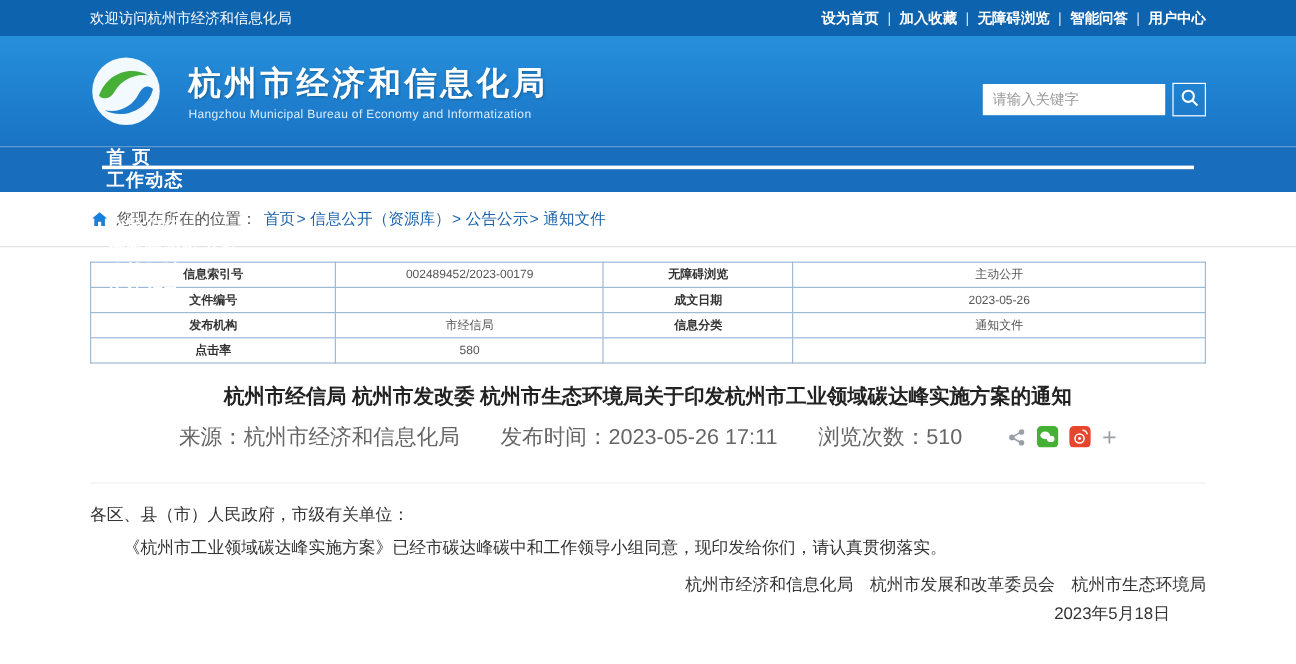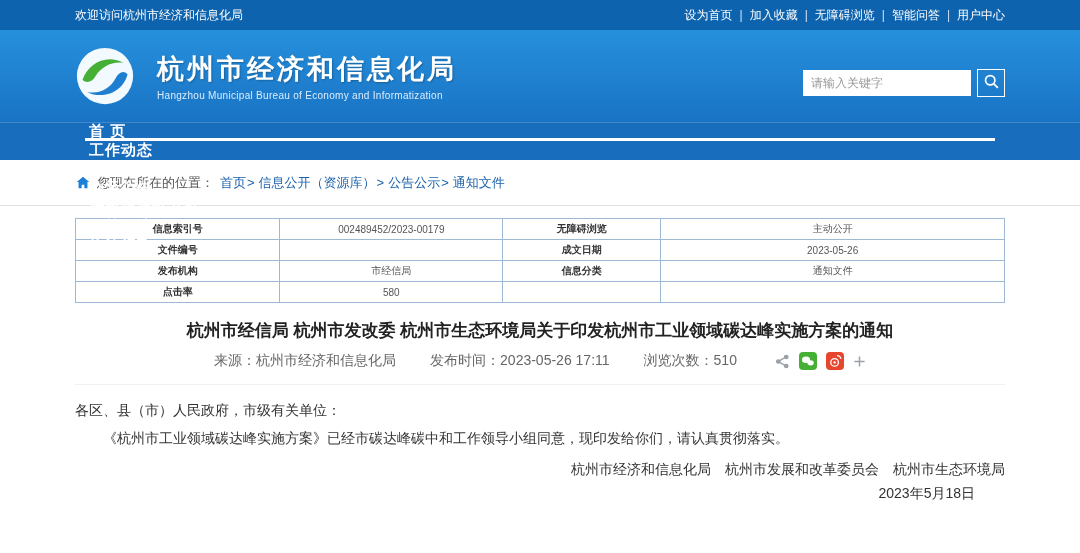--- a/index.html
+++ b/index.html
@@ -9,33 +9,33 @@
     background: #ffffff;
     color: #333;
     overflow: hidden;
   }
   .container { width: 930px; margin: 0 auto; }
 
   
   .topbar { height: 30px; background: #0e63ae; color: #fff; font-size: 12px; }
   .topbar-inner { display: flex; justify-content: space-between; align-items: center; height: 30px; }
   .topbar-links { display: flex; align-items: center; gap: 7px; }
-  .topbar-links a { color: #fff; text-decoration: none; cursor: pointer; }
+  .topbar-links a { color: #fff; text-decoration: none; cursor: pointer; font-weight: bold; }
   .topbar-links .sep { color: #cfe3f5; }
 
   
   .header { height: 92px; background: linear-gradient(180deg, #2690dc, #1973c4); }
   .header-inner { display: flex; justify-content: space-between; align-items: center; height: 92px; }
   .brand { display: flex; align-items: center; gap: 22px; }
   .logo { display: inline-flex; cursor: pointer; }
   .logo svg { display: block; }
   .site-title { color: #fff; font-size: 27px; font-weight: bold; letter-spacing: 3px; text-shadow: 1px 1px 2px rgba(0,0,0,.25); }
   .site-subtitle { color: #d9edff; font-size: 10px; margin-top: 3px; letter-spacing: .3px; }
   .search { display: flex; align-items: center; margin-top: 14px; }
-  .search-input { width: 168px; height: 26px; border: none; padding: 0 8px; font-size: 12px; color: #333; background: #fff; outline: none; }
+  .search-input { width: 152px; height: 26px; border: none; padding: 0 8px; font-size: 12px; color: #333; background: #fff; outline: none; }
   .search-input::placeholder { color: #999; }
   .search-btn { width: 28px; height: 28px; margin-left: 6px; background: transparent; border: 1px solid #fff; display: flex; align-items: center; justify-content: center; cursor: pointer; }
 
   
   .mainnav { height: 38px; background: #186dbd; box-shadow: inset 0 1px 0 rgba(255,255,255,.18); }
   .nav-inner { display: flex; justify-content: space-between; height: 38px; flex-direction: column; }
   .nav-item { color: #fff; font-size: 15px; font-weight: bold; letter-spacing: 1px; padding: 0 14px; display: flex; align-items: center; position: relative; cursor: pointer; }
   .nav-item.active::after { content: ""; position: absolute; left: 10px; right: 10px; bottom: 0; height: 3px; background: #fff; }
 
   
@@ -45,21 +45,21 @@
   .crumbs a { color: #1b62ac; text-decoration: none; cursor: pointer; }
   .crumbs .gt { color: #1b62ac; margin: 0 4px 0 1px; }
 
   
   .content { padding-top: 12px; }
   .info-table { width: 100%; border-collapse: collapse; table-layout: fixed; font-size: 10px; }
   .info-table th, .info-table td { border: 1px solid #9db9d6; height: 21px; text-align: center; padding: 1px 6px; color: #555; font-weight: normal; white-space: nowrap; overflow: hidden; }
   .info-table th { color: #333; font-weight: bold; }
 
   .article-title { font-size: 17px; color: #222; text-align: center; margin-top: 16px; font-weight: bold; }
-  .meta { display: flex; justify-content: center; align-items: center; gap: 34px; font-size: 14px; color: #666; margin-top: 10px; padding-bottom: 14px; border-bottom: 1px solid #f0f0f0; }
+  .meta { display: flex; justify-content: center; align-items: center; gap: 34px; font-size: 18px; color: #666; margin-top: 10px; padding-bottom: 26px; border-bottom: 1px solid #f0f0f0; }
   .share { display: inline-flex; align-items: center; gap: 9px; margin-left: 4px; }
   .share .share-icon { display: inline-flex; cursor: pointer; }
 
   .body-text { font-size: 14px; color: #333; }
   .salutation { margin-top: 14px; line-height: 1.7; }
   .para { text-indent: 2em; margin-top: 4px; line-height: 1.7; }
   .attachment { margin-top: 16px; padding-left: 2em; }
   .attachment-link { color: #e4392f; text-decoration: none; display: inline-flex; align-items: center; gap: 5px; cursor: pointer; }
   .pdf-icon { display: inline-flex; }
   .signers { margin-top: 10px; text-align: right; }

